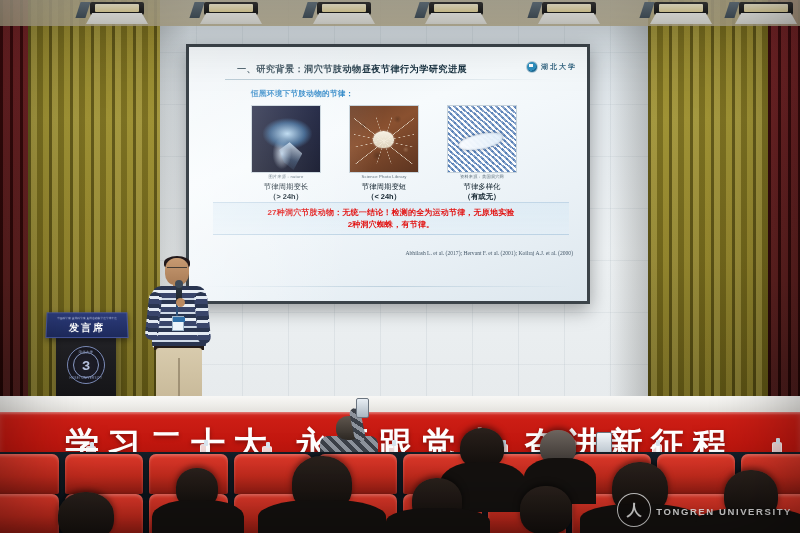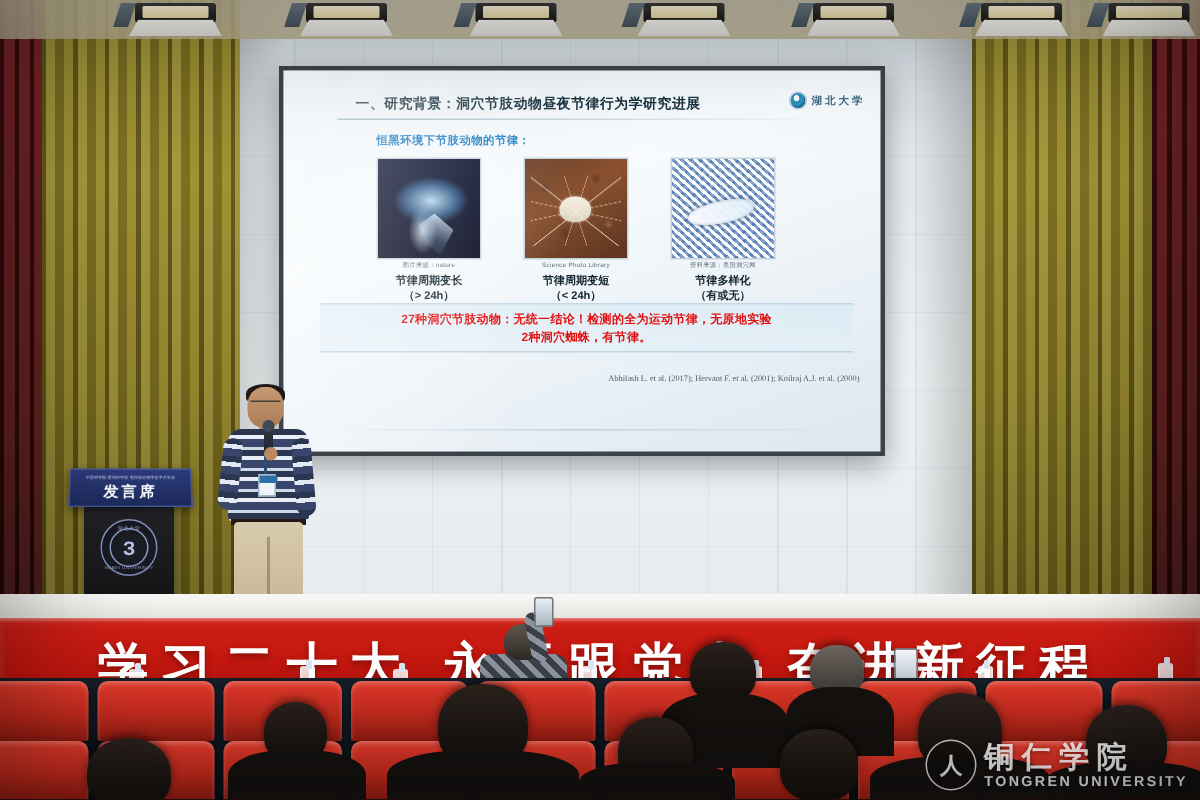--- a/index.html
+++ b/index.html
@@ -111,21 +111,21 @@
       repeating-linear-gradient(-38deg, rgba(30,80,150,.35) 0 2px, rgba(255,255,255,.7) 2px 5px),
       linear-gradient(180deg,#eaf3fb,#cfe2f3); }
   .img.f3::after { content:""; position:absolute; left:14%; top:42%; width:66%; height:22%;
     background:linear-gradient(90deg, rgba(250,252,255,.98), rgba(225,238,250,.95));
     border-radius:60% 40% 55% 45%;
     box-shadow:0 0 3px rgba(20,50,90,.55), inset 0 0 2px rgba(20,50,90,.3);
     transform:rotate(-9deg); }
 
   .fig .credit { font-size:4.2px; color:#5b6d79; text-align:center; margin-top:1px;
     letter-spacing:.2px; white-space:nowrap; overflow:hidden; }
-  .fig .cap1 { font-size:7.4px; font-weight:bold; color:#12232e; text-align:center; margin-top:3px; }
+  .fig .cap1 { font-size:7.4px; font-weight:normal; color:#12232e; text-align:center; margin-top:3px; }
   .fig .cap2 { font-size:7.4px; font-weight:bold; color:#12232e; text-align:center; }
 
   .redbox { position:absolute; left:24px; top:155px; width:356px; padding:4px 2px;
     background:linear-gradient(180deg, rgba(214,232,244,.55), rgba(224,238,248,.45));
     border-top:1px solid rgba(150,185,210,.45); border-bottom:1px solid rgba(150,185,210,.45);
     text-align:center; }
   .redbox .l1 { font-size:8px; font-weight:bold; color:#e2100f; letter-spacing:.2px; white-space:nowrap; }
   .redbox .l2 { font-size:8px; font-weight:bold; color:#e2100f; letter-spacing:.2px; margin-top:1px; }
 
   .cite { position:absolute; left:0; right:14px; top:203px; text-align:right;
@@ -483,19 +483,18 @@
   <div class="shoulders" style="left:580px; top:504px; width:120px; height:36px;"></div>
 
   <div class="head g1" style="left:724px; top:470px; width:54px; height:50px;"></div>
   <div class="shoulders" style="left:696px; top:508px; width:112px; height:32px;"></div>
 
   <div class="head g1" style="left:58px;  top:492px; width:56px; height:48px;"></div>
 
   <div class="watermark">
     <div class="wm-logo">人</div>
     <div class="wm-text">
-      <span class="wm-zh">铜仁学院</span>
       <span class="wm-en">TONGREN UNIVERSITY</span>
     </div>
   </div>
 
   <div class="vignette"></div>
 </div>
 
 </body></html>

